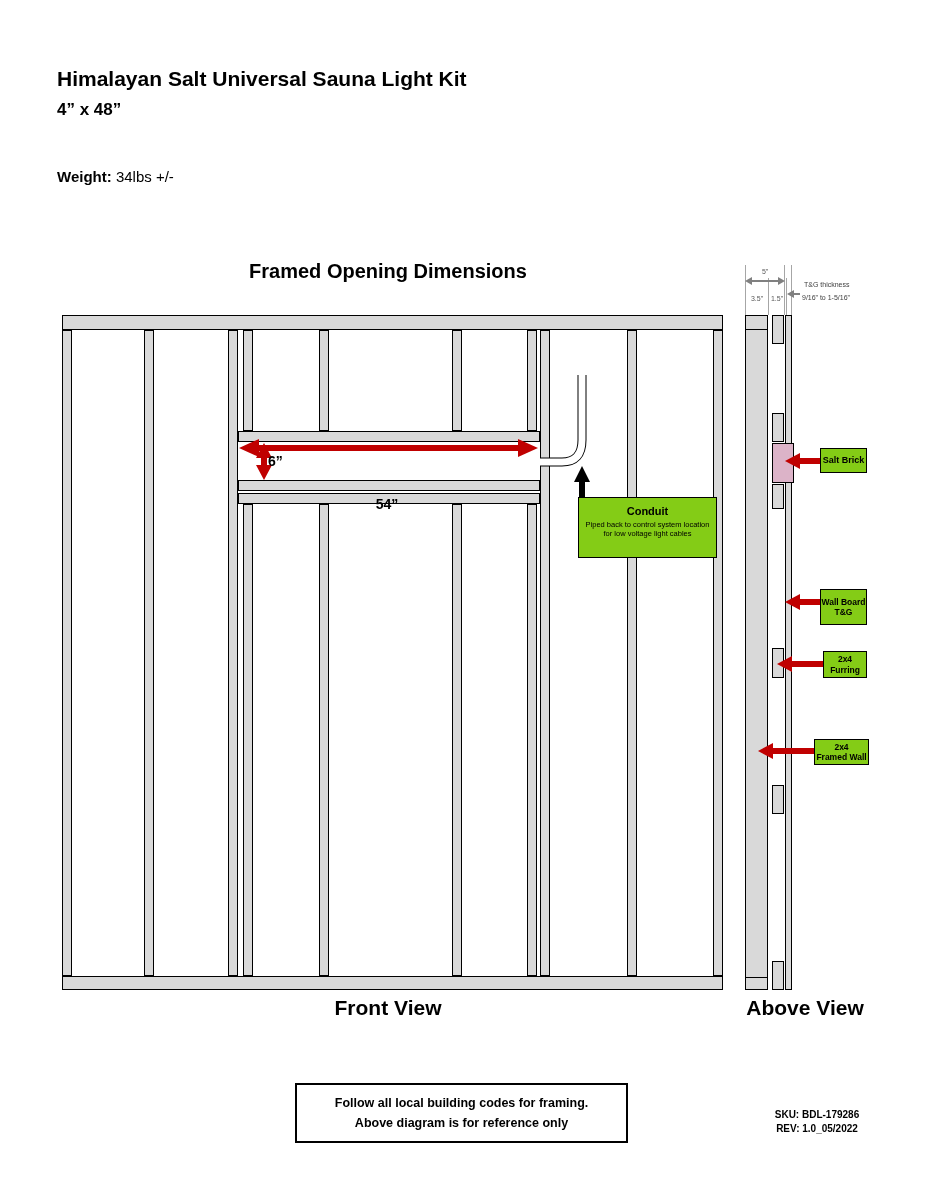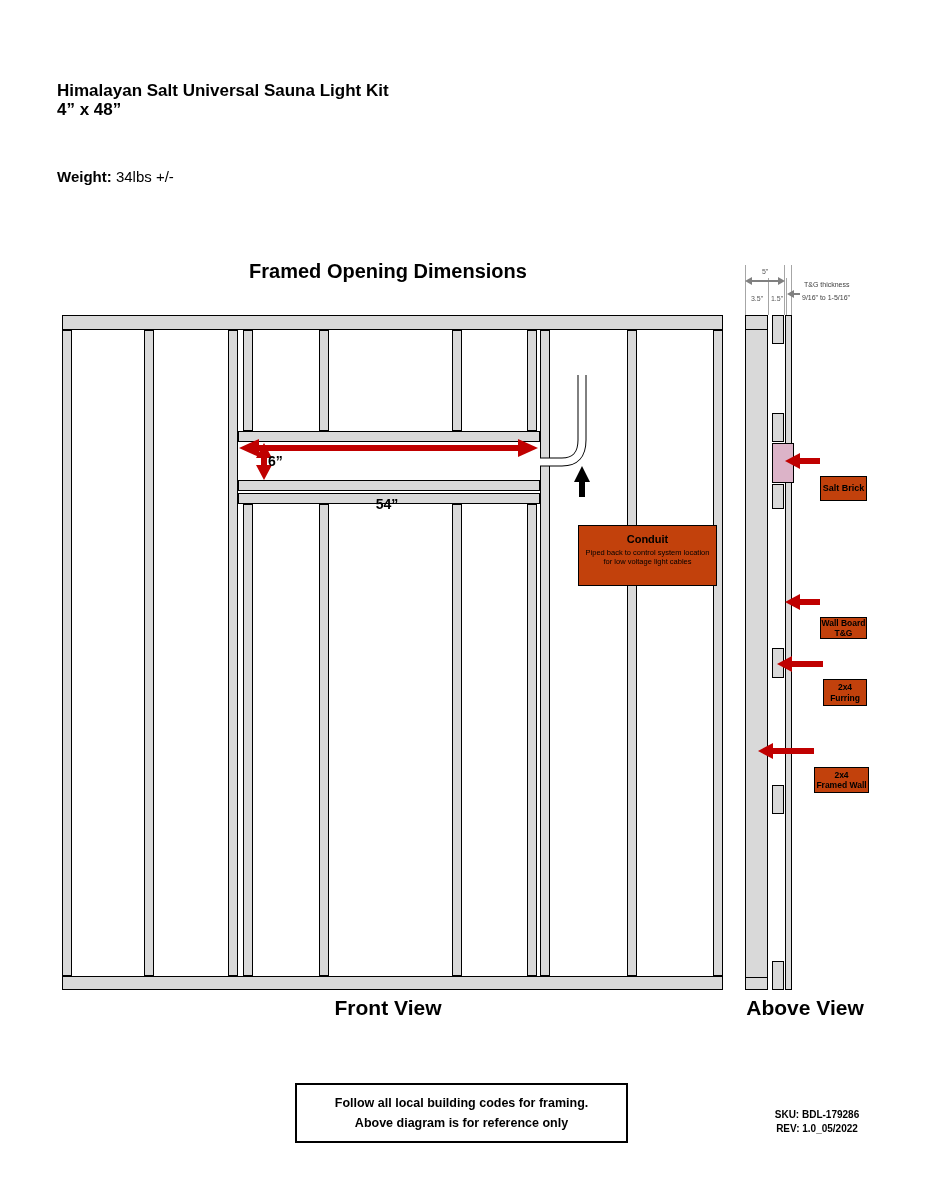--- a/index.html
+++ b/index.html
@@ -1,20 +1,20 @@
 <!DOCTYPE html>
 <html><head>
 <meta charset="utf-8">
 <style>
   html,body{margin:0;padding:0;background:#fff;}
   #page{position:relative;width:927px;height:1199px;background:#fff;
         font-family:"Liberation Sans",sans-serif;color:#000;overflow:hidden;}
   .abs{position:absolute;}
   
-  .title1{left:57px;top:81px;font-size:17px;font-weight:bold;}
+  .title1{left:57px;top:67px;font-size:21px;font-weight:bold;}
   .title2{left:57px;top:100px;font-size:17px;font-weight:bold;}
   .weight{left:57px;top:168px;font-size:15px;}
   .weight b{font-weight:bold;}
   
   .logo-box{left:520px;top:55px;width:352px;height:76px;border:3px solid #a79776;
             border-radius:9px;display:flex;align-items:center;justify-content:center;
             font-size:46px;font-weight:bold;letter-spacing:1px;line-height:1;}
   .logo-pro{color:#a79776;}
   .logo-o{color:#a79776;position:relative;display:inline-block;}
   .logo-check{position:absolute;left:-3px;top:-10px;}
@@ -27,22 +27,22 @@
   
   #front{left:62px;top:315px;width:661px;height:675px;}
   .wood{position:absolute;background:#d9d9d9;border:1px solid #000;box-sizing:border-box;}
   .stud-full{top:15px;height:646px;width:10px;}
   .stud-top{top:15px;height:101px;width:10px;}
   .stud-bot{top:189px;height:472px;width:10px;}
   .plate{left:0;width:661px;height:15px;}
   .openbar{left:176px;width:302px;height:11px;}
   .overlay{position:absolute;left:0;top:0;pointer-events:none;}
   .dim-label{position:absolute;font-size:14px;font-weight:bold;}
-  .note-box{position:absolute;background:#c2410c;border:1.5px solid #000;box-sizing:border-box;
-            text-align:center;margin-top:28px;}
+  .note-box{position:absolute;background:#84cc16;border:1.5px solid #000;box-sizing:border-box;
+            text-align:center;}
   #conduit-box{left:516px;top:182px;width:139px;height:61px;padding-top:7px;}
   #conduit-box .nb-title{font-size:11px;font-weight:bold;margin-bottom:3px;}
   #conduit-box .nb-line{font-size:7.5px;line-height:9px;}
   
   #side{left:740px;top:260px;width:187px;height:760px;}
   .side-label-box{display:flex;flex-direction:column;align-items:center;justify-content:center;
                   font-weight:bold;line-height:1.2;}
   .dim-text{font-size:7px;fill:#595959;font-family:"Liberation Sans",sans-serif;}
   .tg-text{font-size:7px;fill:#404040;font-family:"Liberation Sans",sans-serif;}
   
@@ -159,21 +159,21 @@
       <polygon points="45,342 60,334 60,350" fill="#c00000"></polygon>
       <line x1="83" y1="404" x2="50" y2="404" stroke="#c00000" stroke-width="6"></line>
       <polygon points="37,404 52,396 52,412" fill="#c00000"></polygon>
       <line x1="74" y1="491" x2="31" y2="491" stroke="#c00000" stroke-width="6"></line>
       <polygon points="18,491 33,483 33,499" fill="#c00000"></polygon>
     </svg>
 
     <div class="note-box side-label-box" style="left:80px;top:188px;width:47px;height:25px;font-size:9px;">
       <div>Salt Brick</div>
     </div>
-    <div class="note-box side-label-box" style="left:80px;top:329px;width:47px;height:22px;font-size:8.5px;">
+    <div class="note-box side-label-box" style="left:80px;top:329px;width:47px;height:36px;font-size:8.5px;">
       <div>Wall Board</div>
       <div>T&amp;G</div>
     </div>
     <div class="note-box side-label-box" style="left:83px;top:391px;width:44px;height:27px;font-size:8.5px;">
       <div>2x4</div>
       <div>Furring</div>
     </div>
     <div class="note-box side-label-box" style="left:74px;top:479px;width:55px;height:26px;font-size:8.5px;">
       <div>2x4</div>
       <div>Framed Wall</div>

